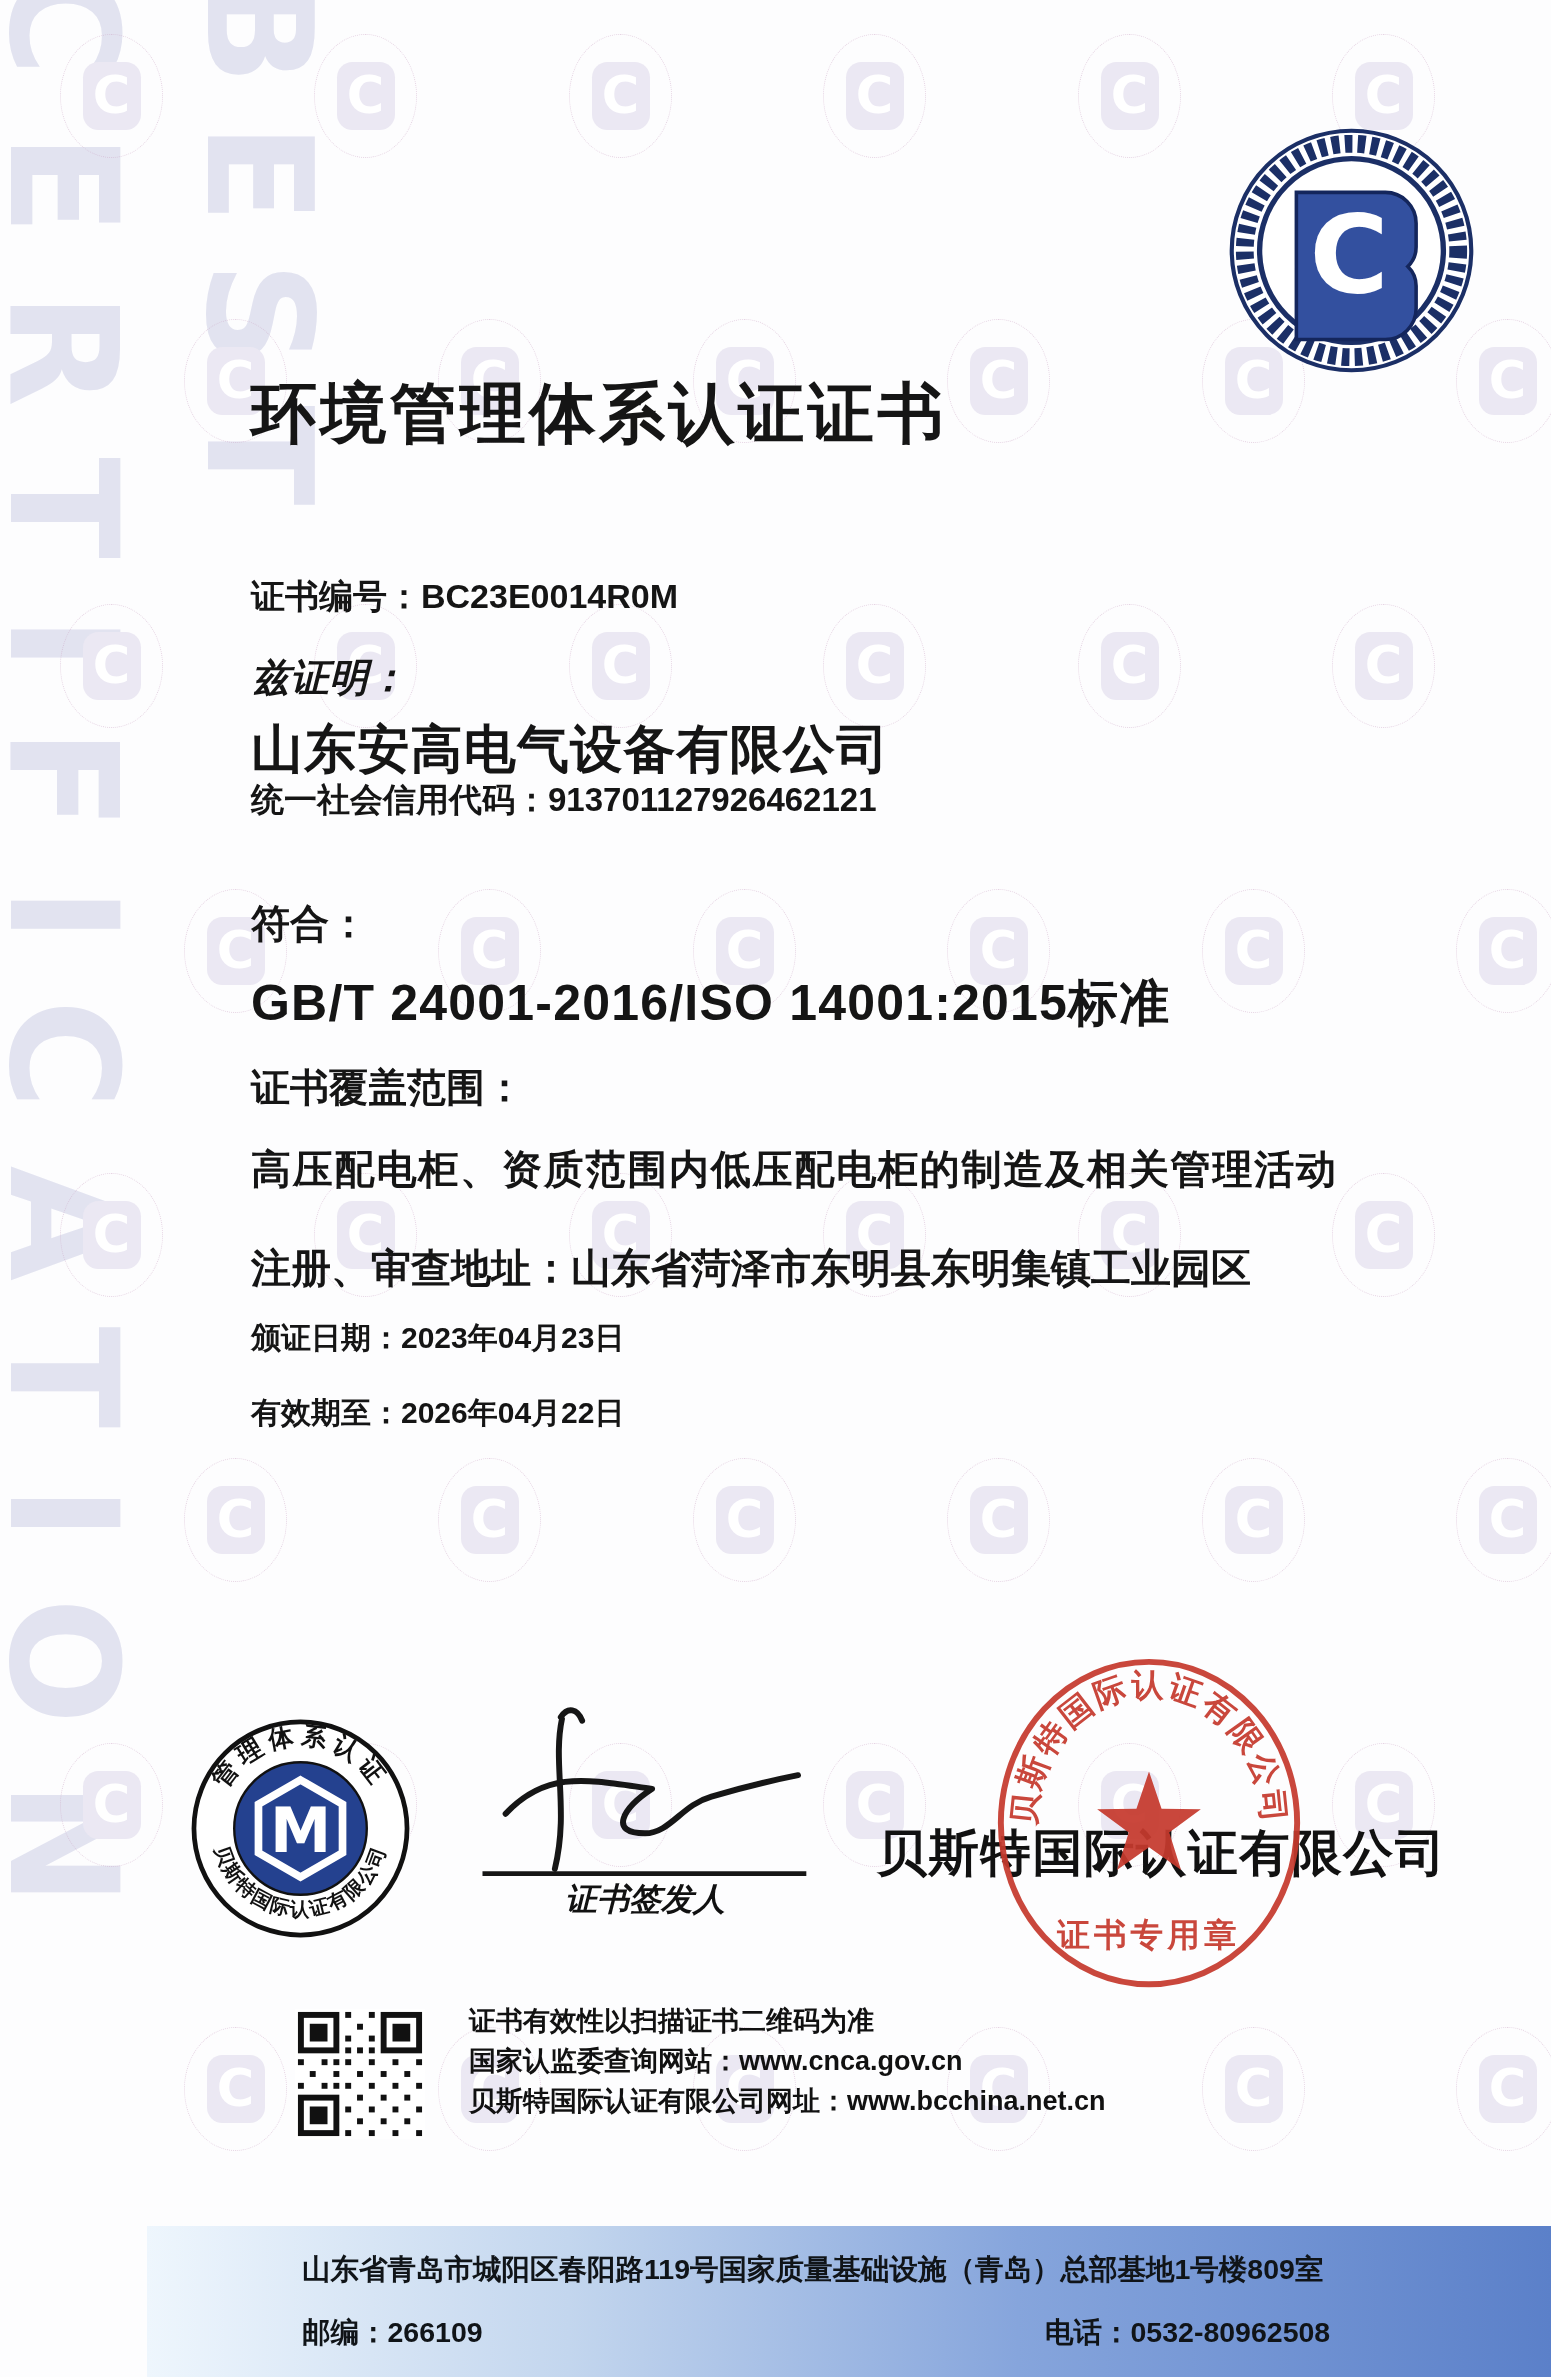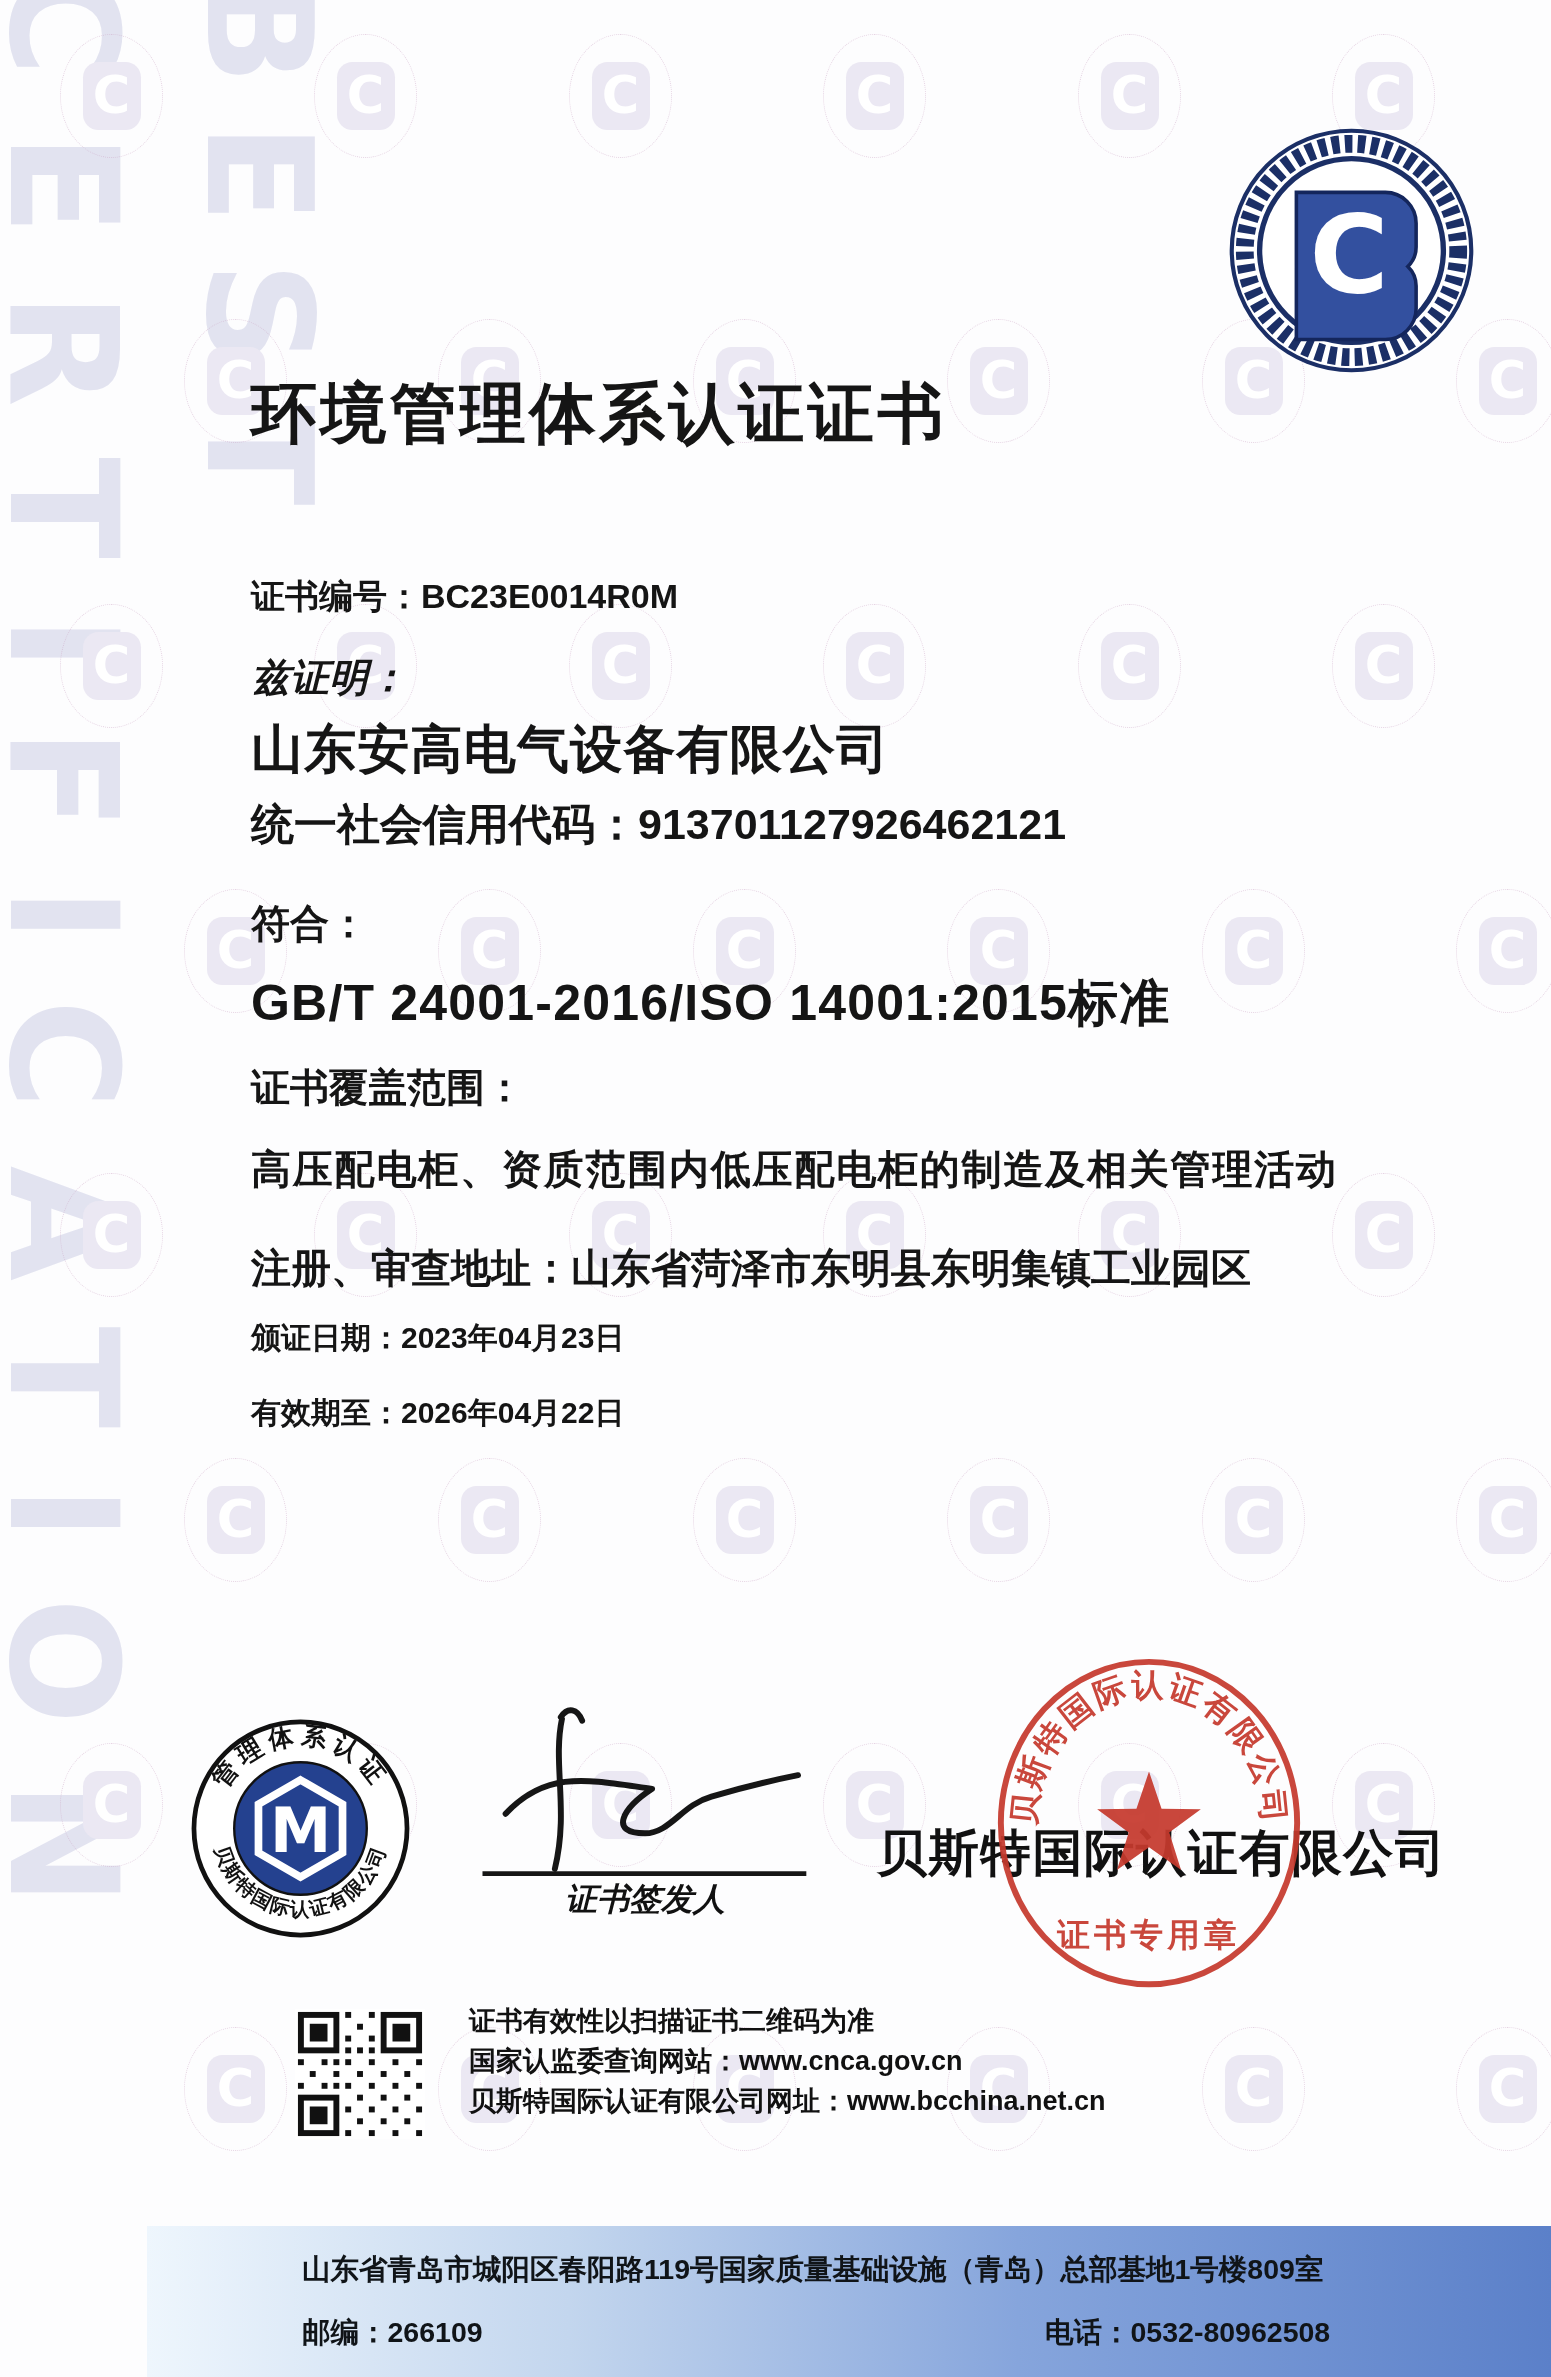--- a/index.html
+++ b/index.html
@@ -18,21 +18,21 @@
            font-weight:700;font-size:51px;line-height:68px;text-align:center;
            font-family:"DejaVu Sans",sans-serif;}
   
   .content{position:absolute;inset:0;z-index:2;}
   .row{position:absolute;left:218px;white-space:nowrap;font-weight:600;color:#151515;margin-left:33px;}
   .title{top:369px;font-size:66px;font-weight:700;letter-spacing:3.6px;}
   .copy{top:470px;left:218px;width:694px;text-align:center;font-size:56px;font-weight:600;}
   .certno{top:574px;font-size:34px;}
   .attest{top:651px;font-size:39px;font-style:italic;}
   .company{top:715px;font-size:52px;font-weight:700;letter-spacing:1.2px;}
-  .credit{top:796px;font-size:43px;}
+  .credit{top:778px;font-size:33px;}
   .conform{top:897px;font-size:39px;}
   .standard{top:970px;font-size:50px;letter-spacing:1.2px;font-family:"Liberation Sans","DejaVu Sans",sans-serif;}
   .scopelabel{top:1061px;font-size:39px;}
   .scope{top:1142px;font-size:40px;font-weight:700;letter-spacing:1.8px;}
   .regaddr{top:1241px;font-size:40px;font-family:Liberation Serif, serif;}
   .issue{top:1318px;font-size:30px;}
   .valid{top:1393px;font-size:30px;text-align:center;}
   .logo-svg{position:absolute;left:1227px;top:114px;}
   .emblem-svg{position:absolute;left:191px;top:1719px;}
   .sign-svg{position:absolute;left:473px;top:1692px;}

